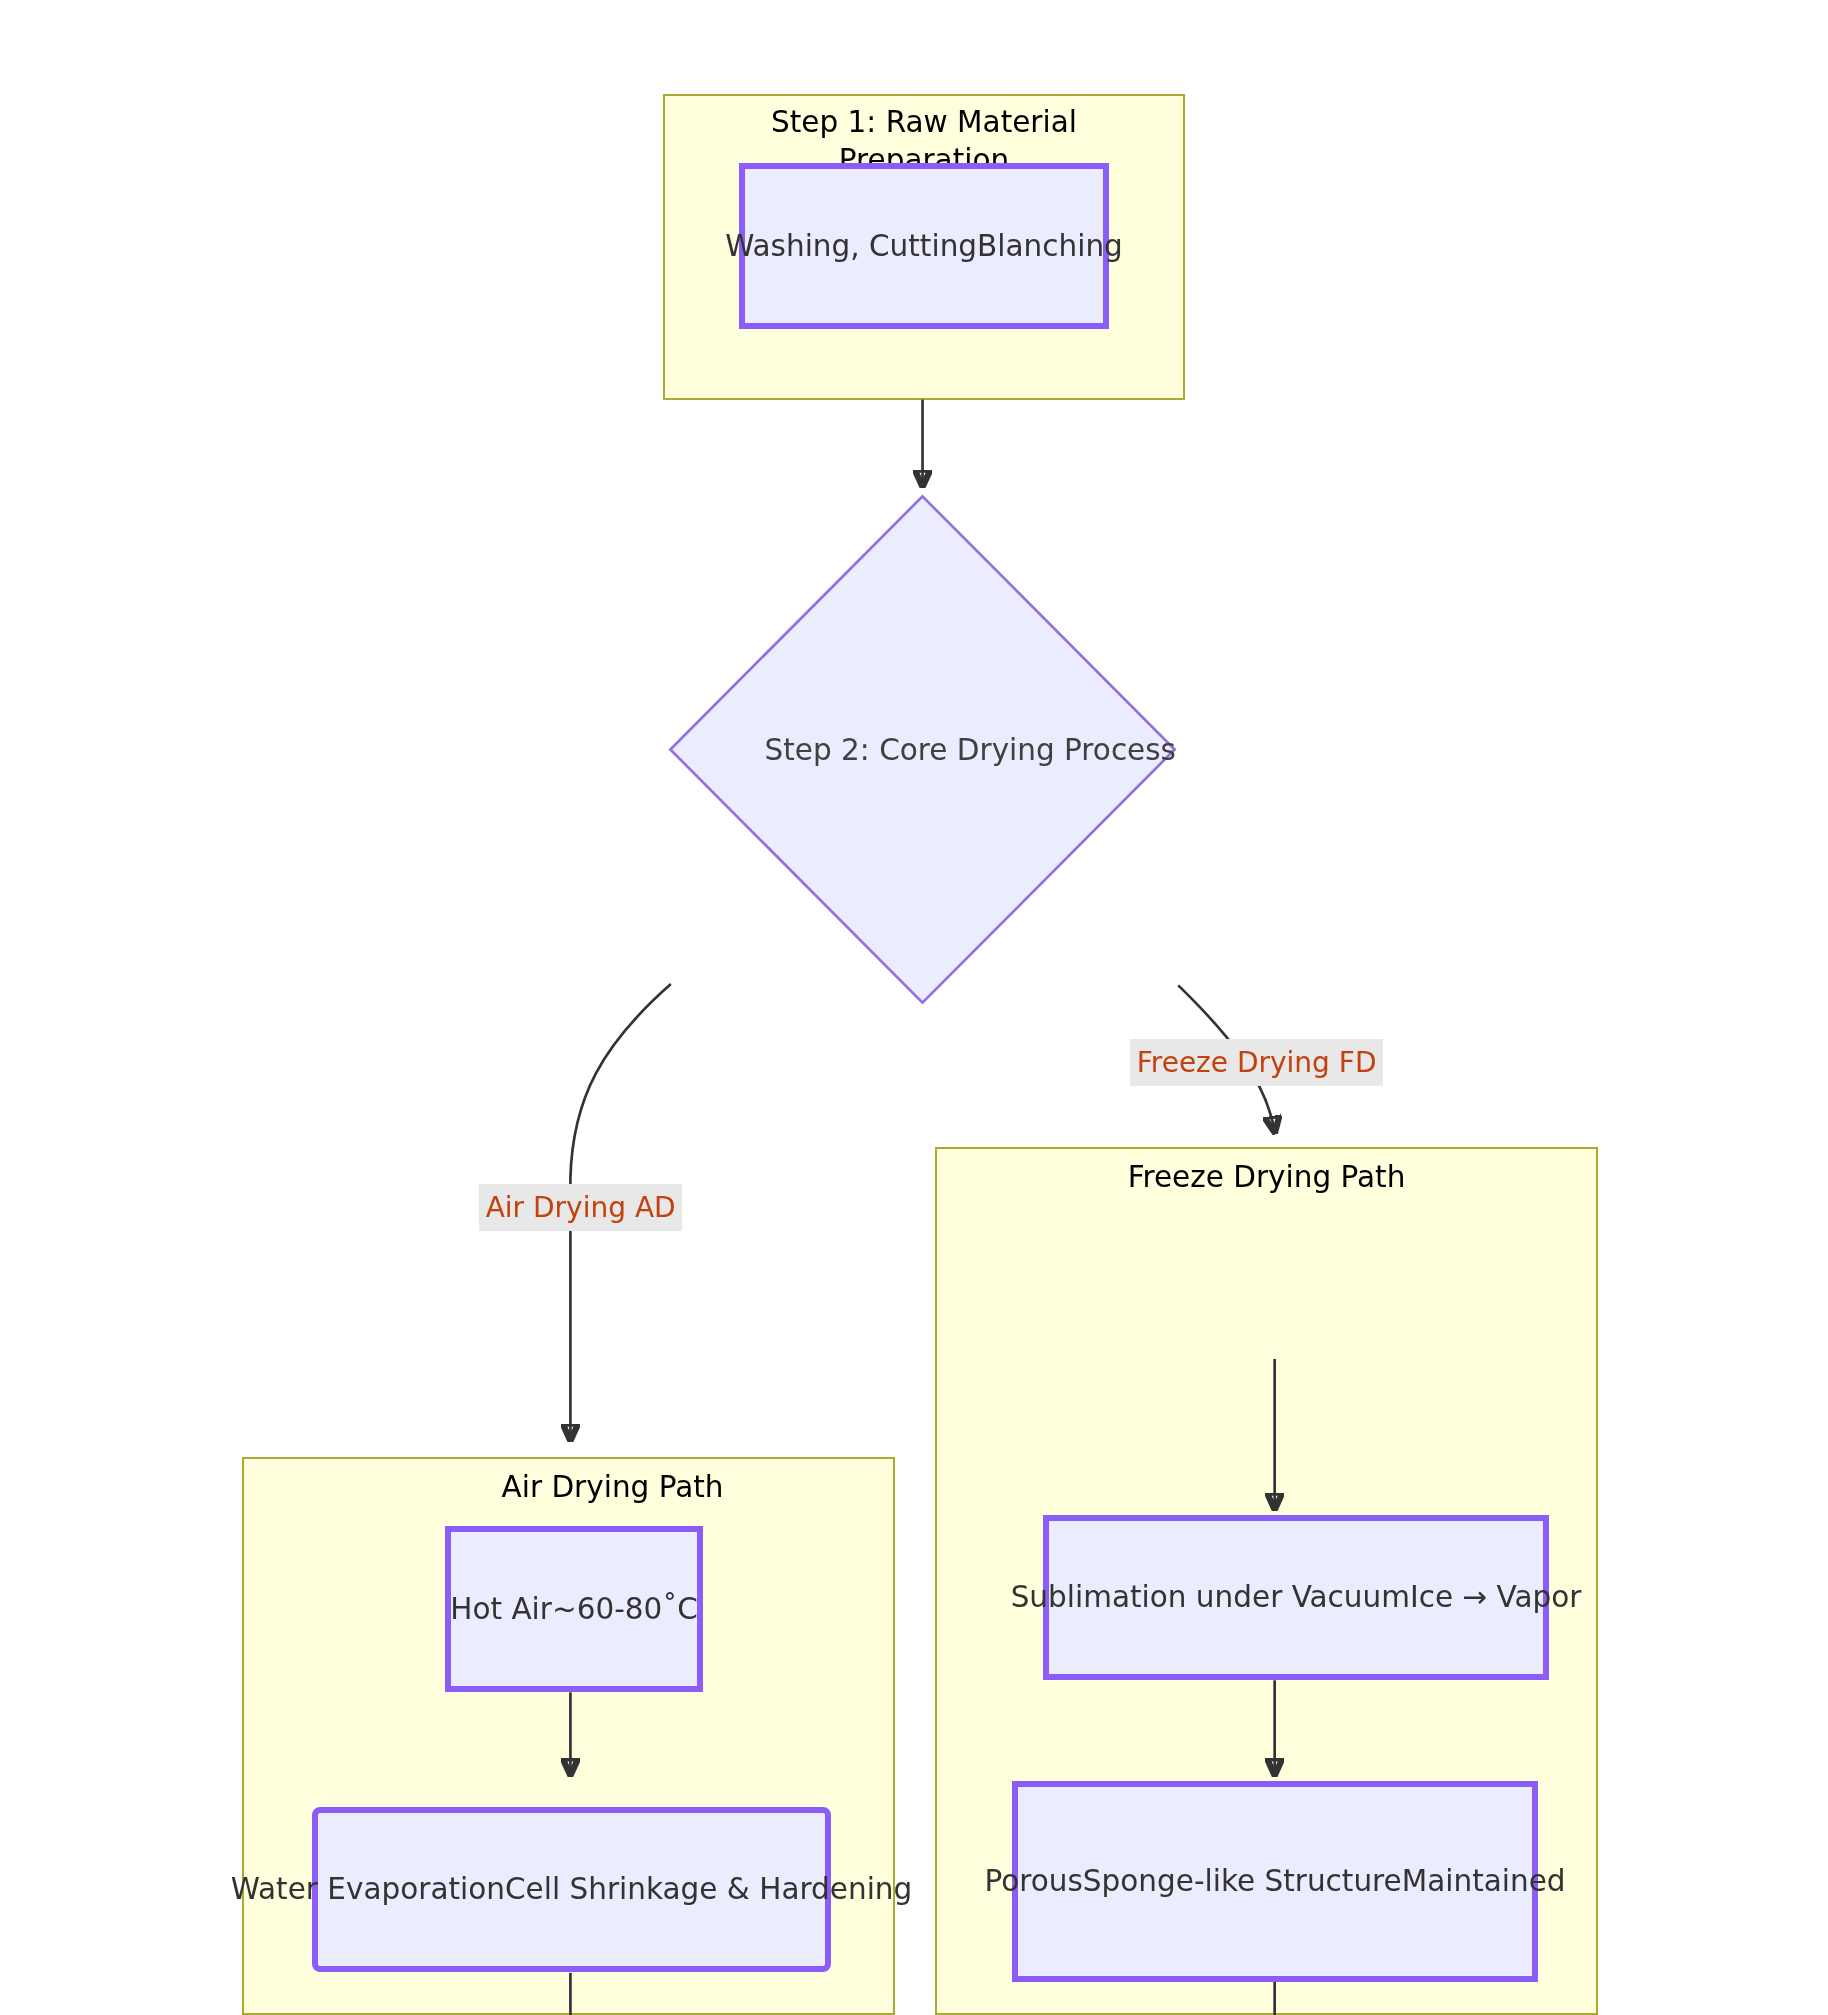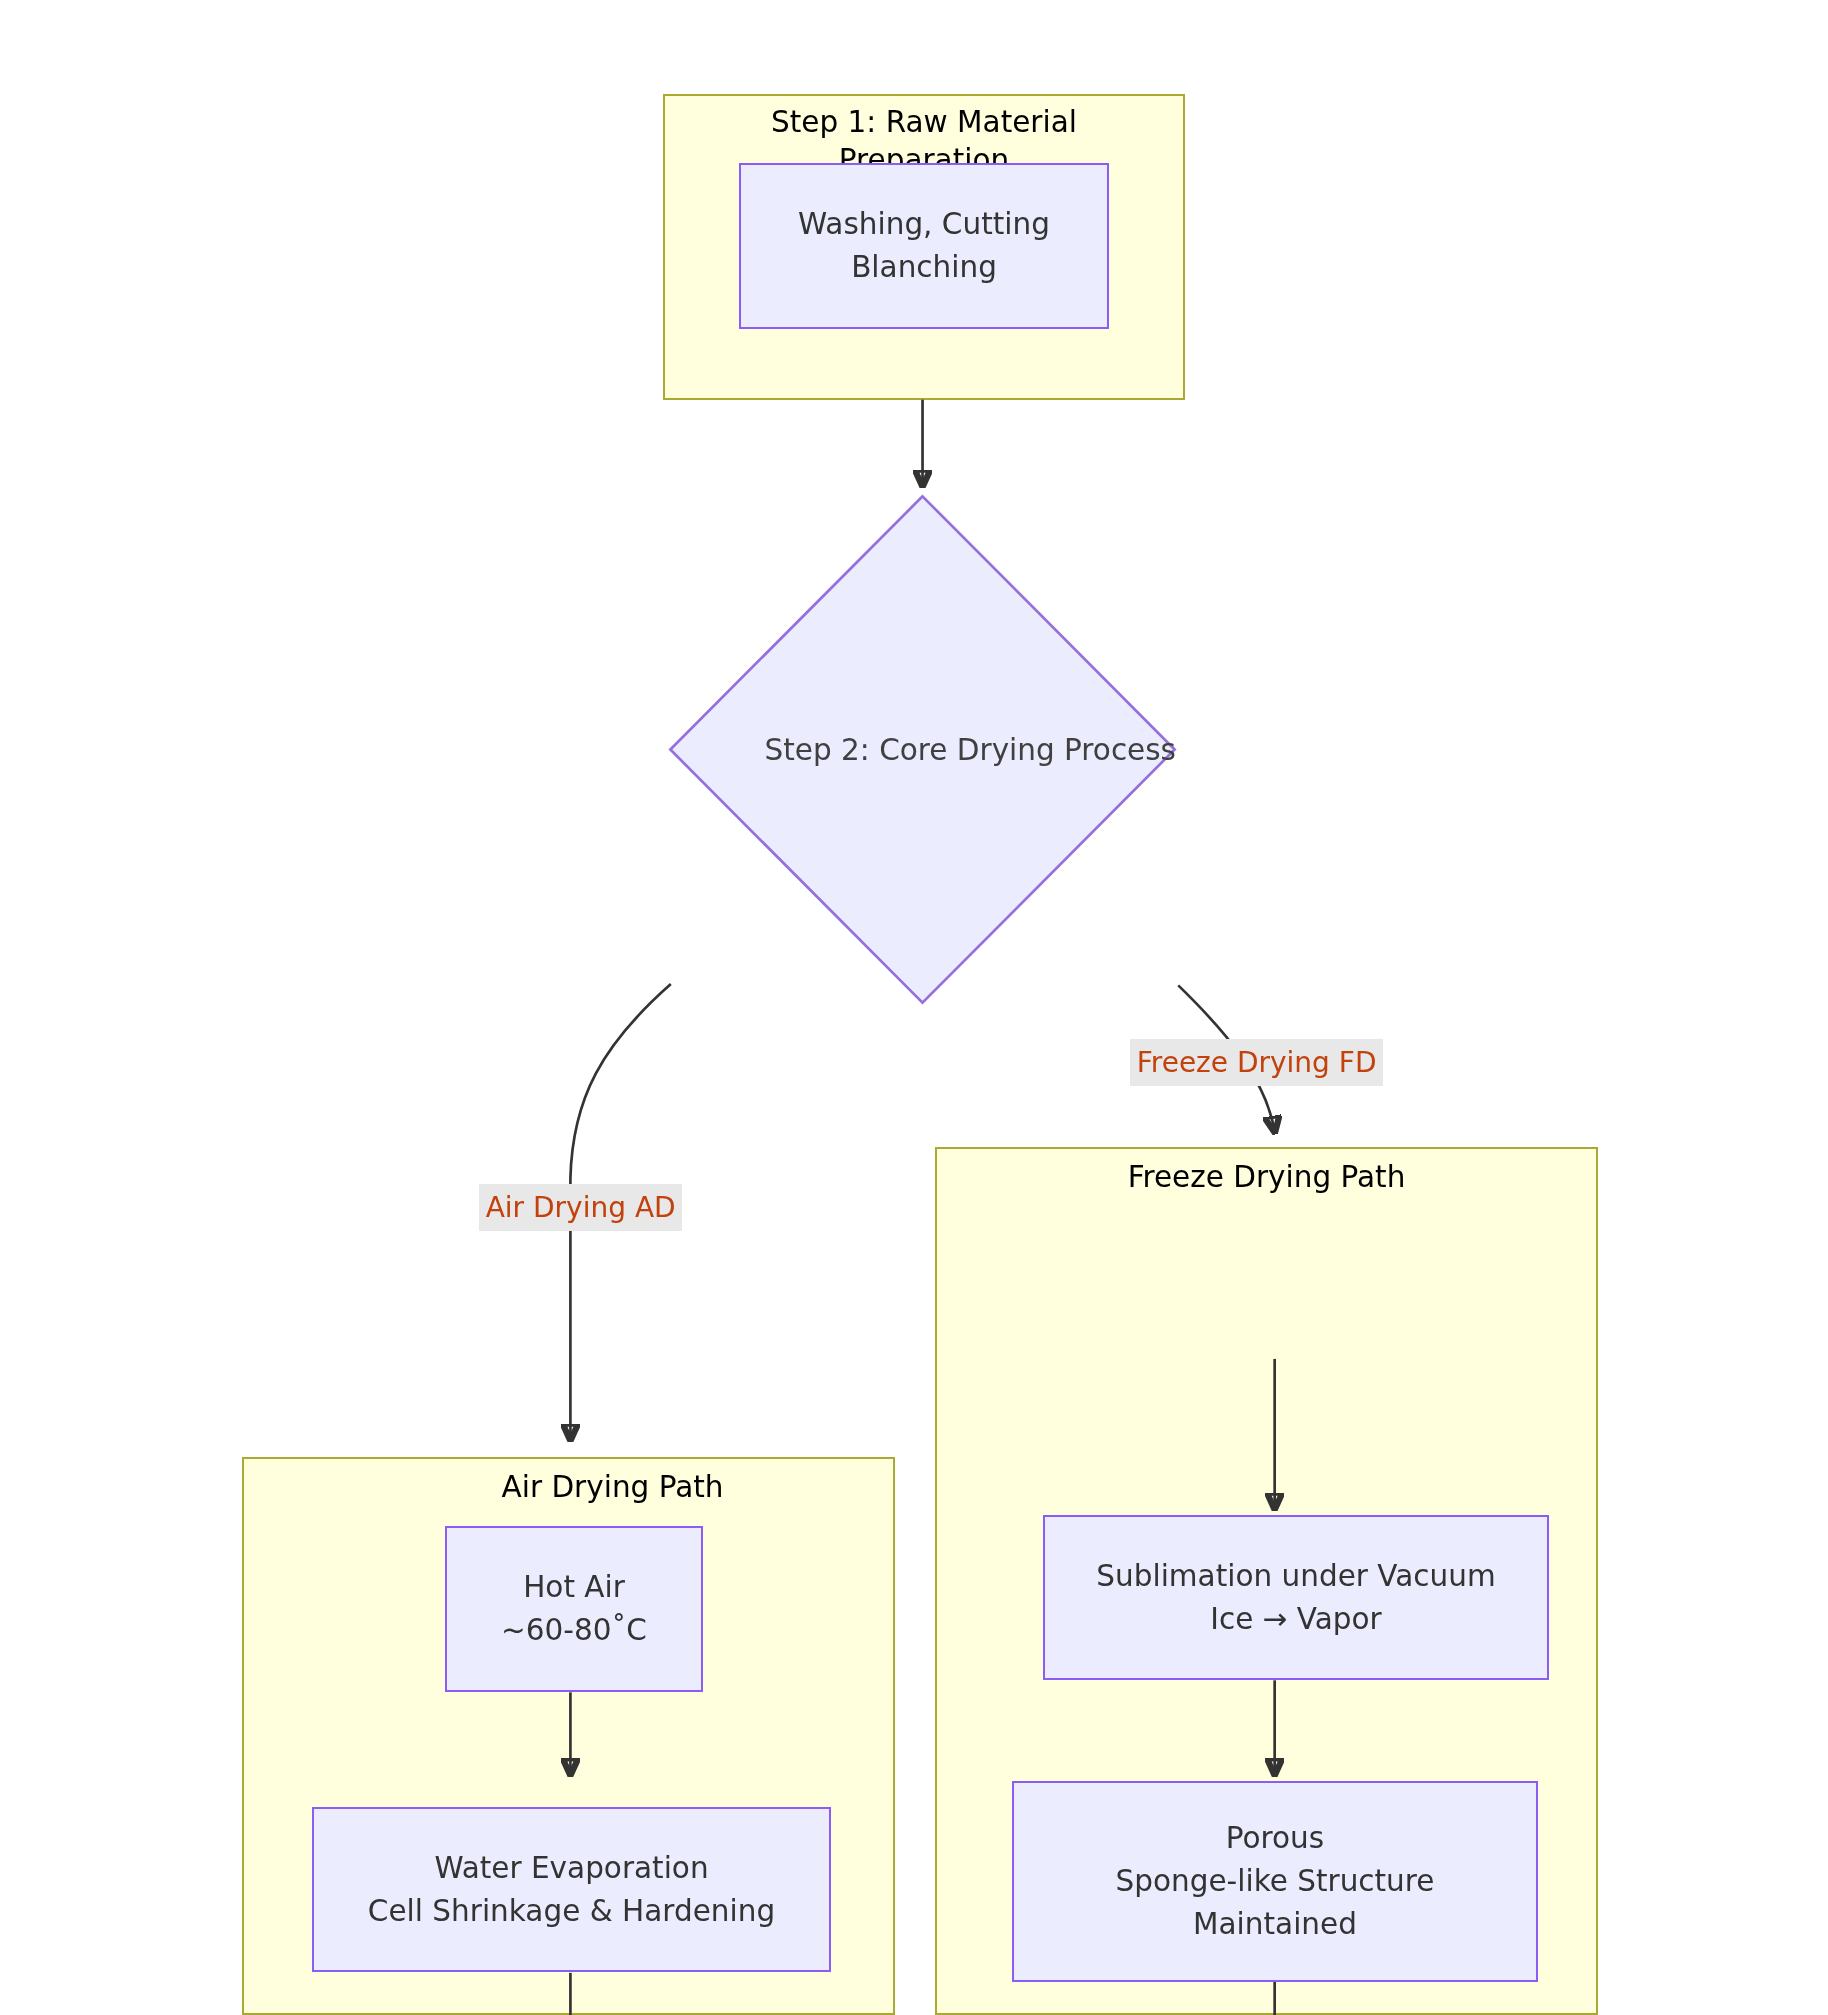--- a/index.html
+++ b/index.html
@@ -33,24 +33,23 @@
     font-size: 29.5px;
     line-height: 1.28;
     color: #000000;
     white-space: pre-line;
     z-index: 2;
   }
   
   .node {
     position: absolute;
     background: #ececff;
-    border: 2px solid #8b5cf6;
+    border: 6px solid #8b5cf6;
     box-sizing: border-box;
     display: flex;
-    flex-direction: column;
     align-items: center;
     justify-content: center;
     text-align: center;
     font-size: 29.5px;
     line-height: 1.45;
     color: #333333;
     z-index: 5;
   }
   .node .ln { display: block; white-space: nowrap; }
   
@@ -140,21 +139,21 @@
   <div class="edge-label" style="left:1130px; top:1039px;">Freeze Drying FD</div>
 
   <div class="cluster" style="left:242px; top:1457px; width:653px; height:558px;"></div>
   <div class="cluster-title" style="left:242px; top:1469px; width:653px;padding-left:44px;">Air Drying Path</div>
 
   <div class="node" style="left:445px; top:1526px; width:258px; height:166px;">
     <span class="ln">Hot Air</span>
     <span class="ln">~60-80˚C</span>
   </div>
 
-  <div class="node" style="left:312px; top:1807px; width:519px; height:165px;">
+  <div class="node" style="left:312px; top:1807px; width:519px; height:165px;border-radius:8px;">
     <span class="ln">Water Evaporation</span>
     <span class="ln">Cell Shrinkage &amp; Hardening</span>
   </div>
 
   <div class="cluster" style="left:935px; top:1147px; width:663px; height:868px;"></div>
   <div class="cluster-title" style="left:935px; top:1159px; width:663px;">Freeze Drying Path</div>
 
 
   <div class="node" style="left:1022px; top:1515px; width:506px; height:165px;margin-left:21px;">
     <span class="ln">Sublimation under Vacuum</span>

